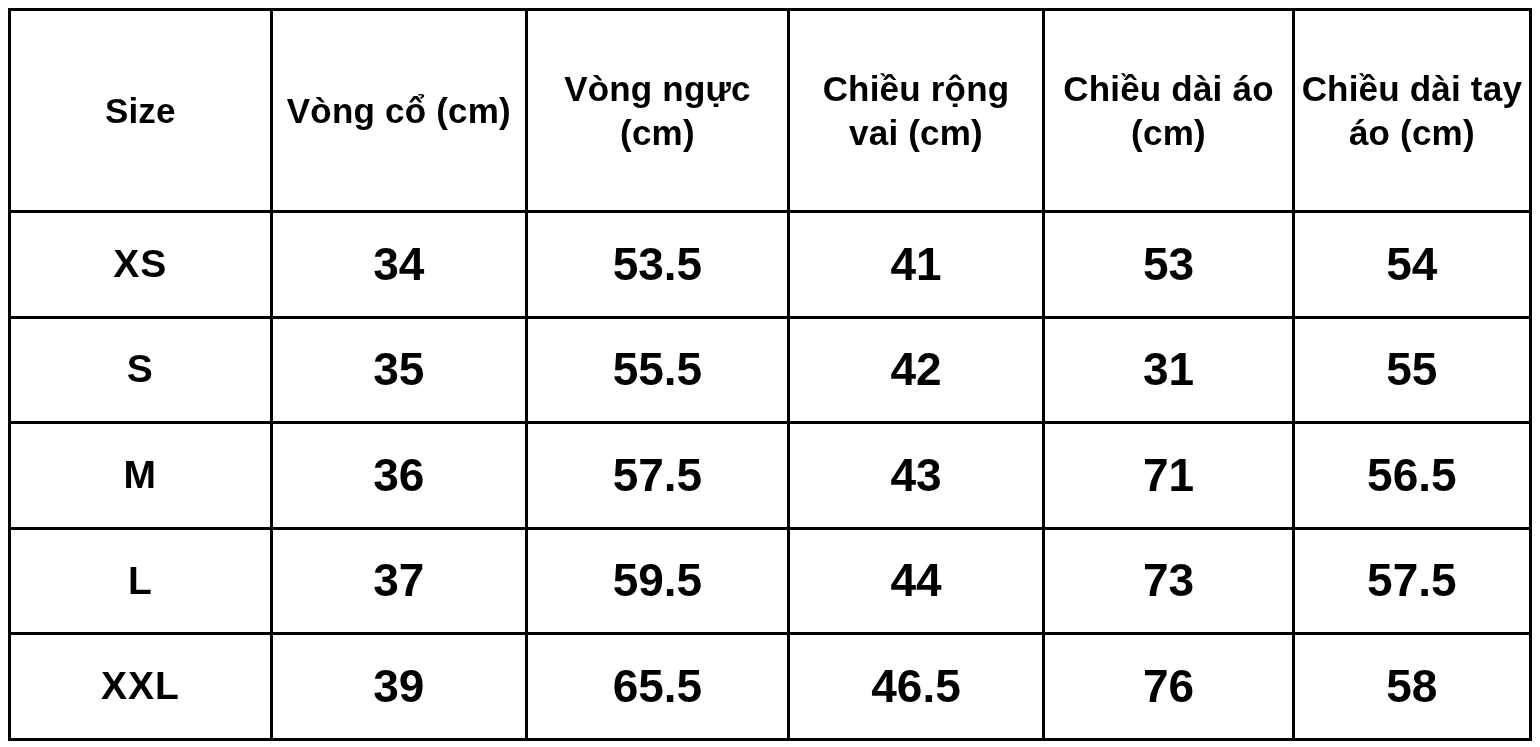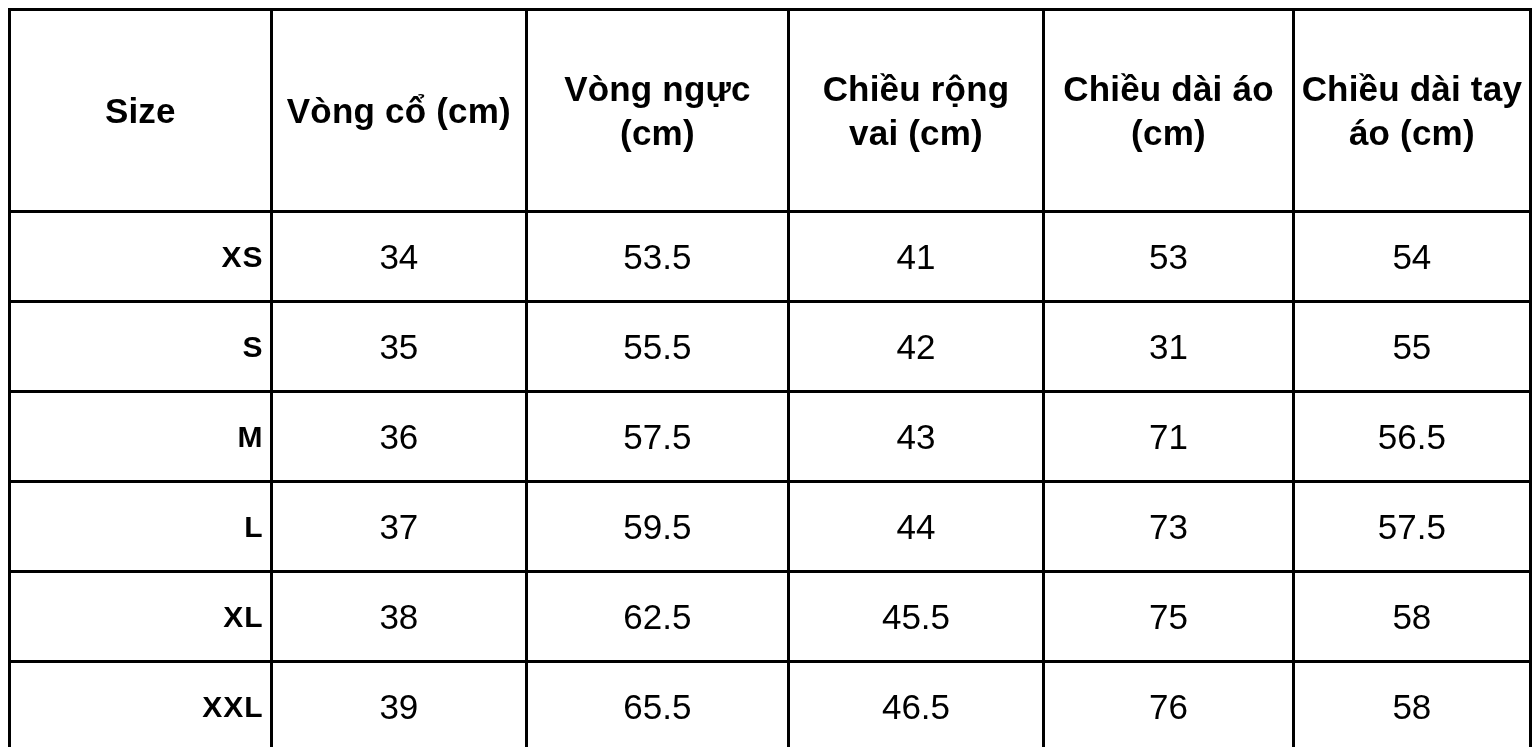--- a/index.html
+++ b/index.html
@@ -44,30 +44,29 @@
   col.c5 { width: 15.6%; }
 
   thead th {
     font-weight: bold;
     font-size: 35px;
     line-height: 1.24;
     letter-spacing: 0.2px;
     height: 202px;
   }
   tbody td {
-    font-size: 35px;
+    font-size: 46px;
     line-height: 1.2;
-    font-weight: normal;
+    font-weight: bold;
     height: 90px;
   }
   tbody td.size-cell {
     font-weight: bold;
-    font-size: 30px;
+    font-size: 39px;
     letter-spacing: 1px;
-    text-align: right;
   }
 </style>
 </head>
 <body>
 
 <div class="sheet">
   <table class="size-table">
     <colgroup>
       <col class="c0">
         <col class="c1">
@@ -113,28 +112,20 @@
       </tr>
       <tr>
         <td class="size-cell">L</td>
         <td>37</td>
         <td>59.5</td>
         <td>44</td>
         <td>73</td>
         <td>57.5</td>
       </tr>
       <tr>
-        <td class="size-cell">XL</td>
-        <td>38</td>
-        <td>62.5</td>
-        <td>45.5</td>
-        <td>75</td>
-        <td>58</td>
-      </tr>
-      <tr>
         <td class="size-cell">XXL</td>
         <td>39</td>
         <td>65.5</td>
         <td>46.5</td>
         <td>76</td>
         <td>58</td>
       </tr>
     </tbody>
   </table>
 </div>

